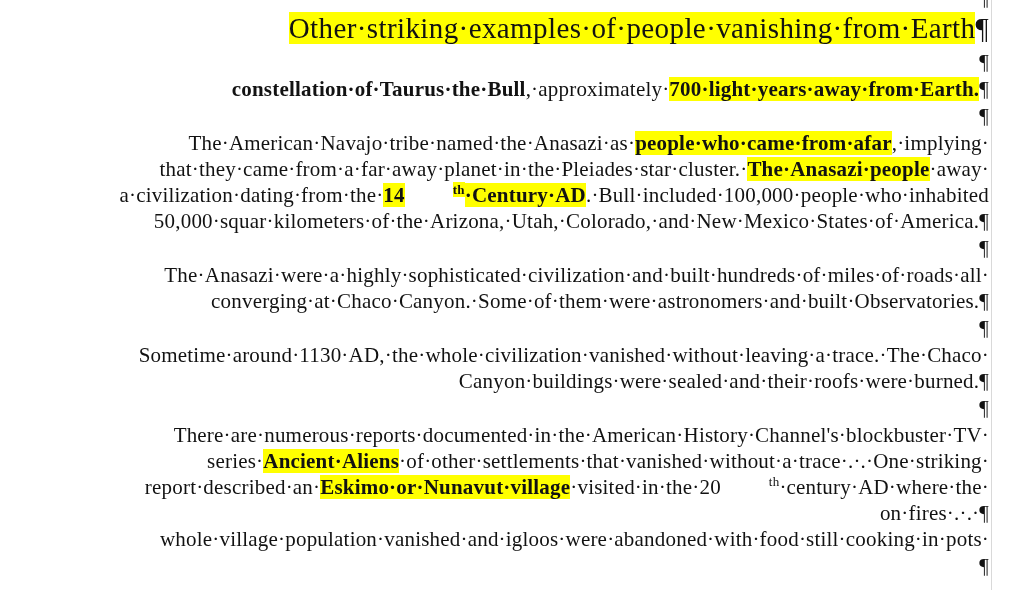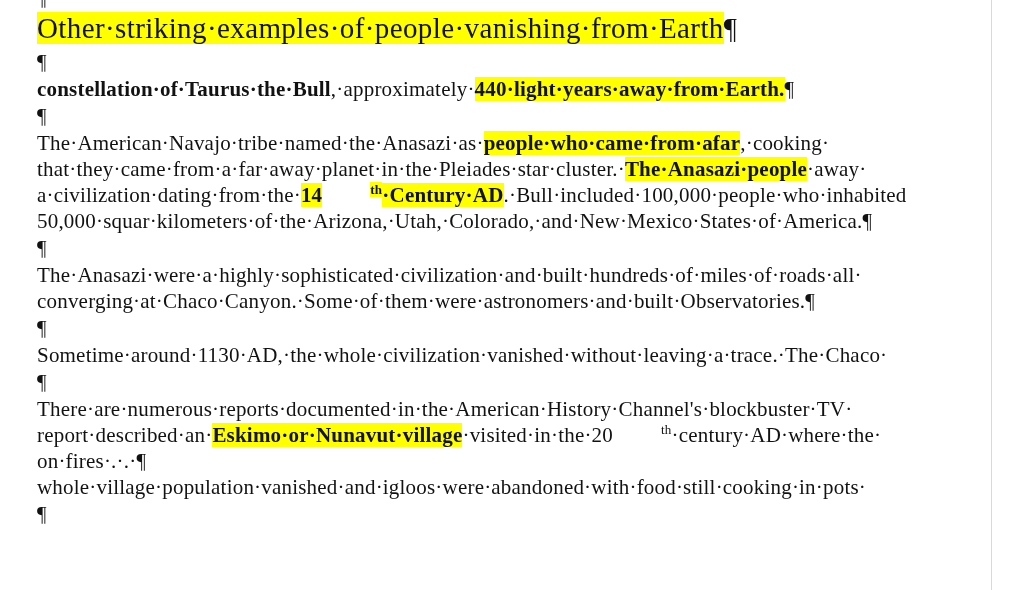--- a/index.html
+++ b/index.html
@@ -3,21 +3,21 @@
 <meta charset="utf-8">
 <style>
   html,body{margin:0;padding:0;}
   body{
     width:1024px;height:590px;overflow:hidden;position:relative;
     background:#ffffff;color:#121212;
     font-family:"Liberation Serif","DejaVu Serif",serif;
   }
   .doc{position:absolute;left:37px;top:0;width:952px;}
   .block{margin:0;}
-  .line{white-space:pre;font-size:21px;line-height:26px;letter-spacing:0.2px;}
+  .line{white-space:pre;font-size:21px;line-height:26px;letter-spacing:0.2px;text-align:right;}
   .heading .line{font-size:29px;line-height:40px;letter-spacing:0.4px;}
   .empty .line{line-height:28px;}
   .clipped-top{height:8px;overflow:hidden;}
   .clipped-top .line{margin-top:-15px;}
   .b{font-weight:bold;}
   .hl{background:var(--hl,#ffff00);}
   sup{font-size:0.62em;line-height:0;margin-left:48px;}
   .caret{
     display:inline-block;width:0;height:21px;
     border-left:1.5px solid #000;vertical-align:-4px;
@@ -34,49 +34,51 @@
     <div class="block clipped-top">
       <div class="line"><span class="">¶</span></div>
     </div>
     <div class="block heading">
       <div class="line"><span class="hl">Other·striking·examples·of·people·vanishing·from·Earth</span><span class="">¶</span></div>
     </div>
     <div class="block empty">
       <div class="line"><span class="">¶</span></div>
     </div>
     <div class="block para">
-      <div class="line"><span class="b ">constellation·of·Taurus·the·Bull</span><span class="">,·approximately·</span><span class="b hl">440·light·years·away·from·Earth.</span><span class="">¶</span></div>
+      <div class="line"><span class="b ">constellation·of·Taurus·the·Bull</span><span class="">,·approximately·</span><span class="b hl">700·light·years·away·from·Earth.</span><span class="">¶</span></div>
     </div>
     <div class="block empty">
       <div class="line"><span class="">¶</span></div>
     </div>
     <div class="block para">
-      <div class="line"><span class="">The·American·Navajo·tribe·named·the·Anasazi·as·</span><span class="b hl">people·who·came·from·afar</span><span class="">,·cooking·</span></div>
+      <div class="line"><span class="">The·American·Navajo·tribe·named·the·Anasazi·as·</span><span class="b hl">people·who·came·from·afar</span><span class="">,·implying·</span></div>
       <div class="line"><span class="">that·they·came·from·a·far·away·planet·in·the·Pleiades·star·cluster.·</span><span class="b hl">The·Anasazi·people</span><span class="">·away·</span></div>
       <div class="line"><span class="">a·civilization·dating·from·the·</span><span class="b hl">14</span><sup class="b hl">th</sup><span class="b hl">·Century·AD</span><span class="">.·Bull·included·100,000·people·who·inhabited</span></div>
       <div class="line"><span class="">50,000·squar·kilometers·of·the·Arizona,·Utah,·Colorado,·and·New·Mexico·States·of·America.</span><span class="">¶</span></div>
     </div>
     <div class="block empty">
       <div class="line"><span class="">¶</span></div>
     </div>
     <div class="block para">
       <div class="line"><span class="">The·Anasazi·were·a·highly·sophisticated·civilization·and·built·hundreds·of·miles·of·roads·all·</span></div>
       <div class="line"><span class="">converging·at·Chaco·Canyon.·Some·of·them·were·astronomers·and·built·Observatories.</span><span class="">¶</span></div>
     </div>
     <div class="block empty">
       <div class="line"><span class="">¶</span></div>
     </div>
     <div class="block para">
       <div class="line"><span class="">Sometime·around·1130·AD,·the·whole·civilization·vanished·without·leaving·a·trace.·The·Chaco·</span></div>
+      <div class="line"><span class="">Canyon·buildings·were·sealed·and·their·roofs·were·burned.</span><span class="">¶</span></div>
     </div>
     <div class="block empty">
       <div class="line"><span class="">¶</span></div>
     </div>
     <div class="block para">
       <div class="line"><span class="">There·are·numerous·reports·documented·in·the·American·History·Channel's·blockbuster·TV·</span></div>
+      <div class="line"><span class="">series·</span><span class="b hl">Ancient·Aliens</span><span class="">·of·other·settlements·that·vanished·without·a·trace·.·.·One·striking·</span></div>
       <div class="line"><span class="">report·described·an·</span><span class="b hl">Eskimo·or·Nunavut·village</span><span class="">·visited·in·the·20</span><sup class="">th</sup><span class="">·century·AD·where·the·</span></div>
       <div class="line"><span class="">on·fires·.·.·</span><span class="">¶</span></div>
       <div class="line"><span class="">whole·village·population·vanished·and·igloos·were·abandoned·with·food·still·cooking·in·pots·</span></div>
     </div>
     <div class="block empty">
       <div class="line"><span class="">¶</span></div>
     </div>
   </div>
 <div class="margin-line" style="left: 991px;"></div>
 

